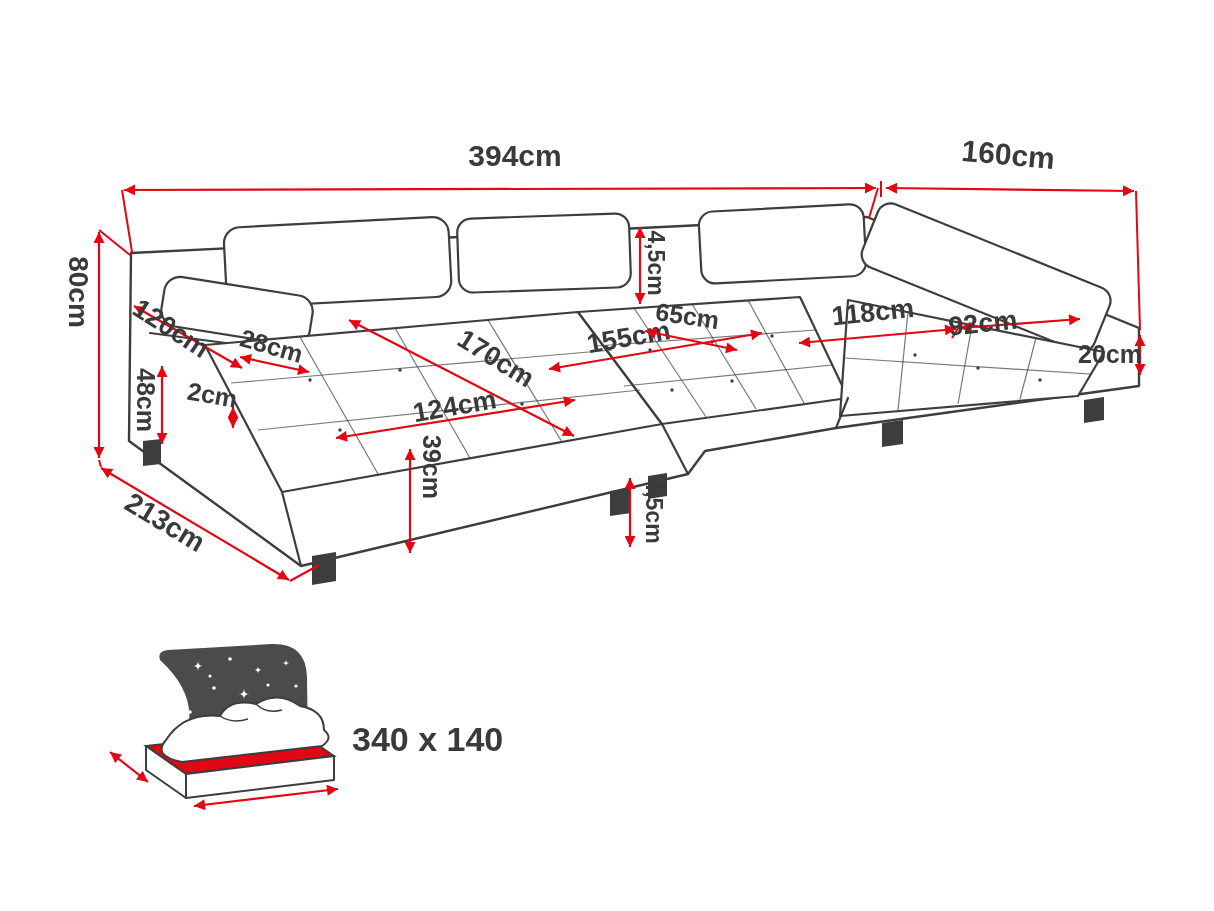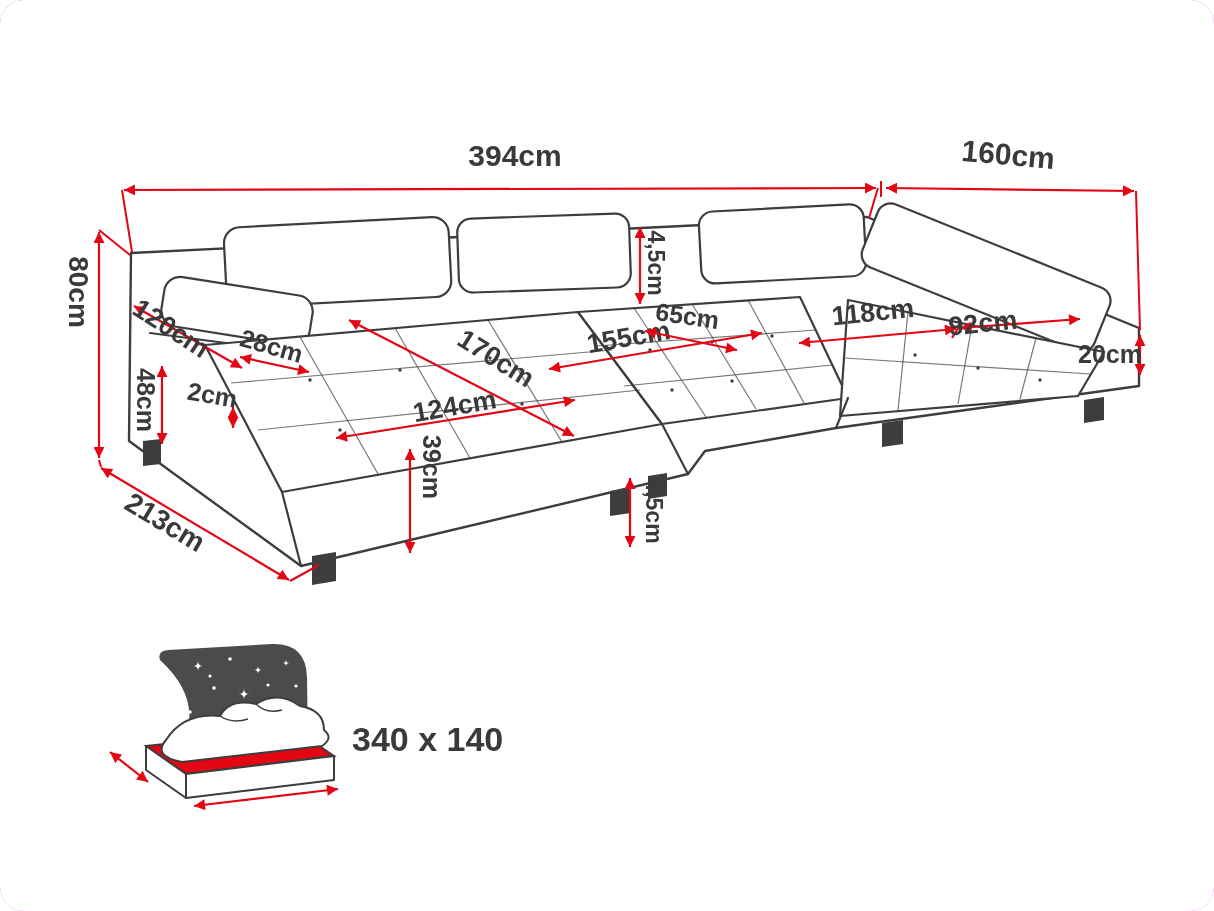--- a/index.html
+++ b/index.html
@@ -1,17 +1,17 @@
 <!DOCTYPE html>
 <html><head>
 <meta charset="utf-8">
 <style>
   html,body{margin:0;padding:0;background:#fff;}
   .canvas{position:relative;width:1214px;height:911px;background:#d946ef;overflow:hidden;
-          font-family:"Liberation Sans",sans-serif;border-radius:24px;}
+          font-family:"Liberation Sans",sans-serif;}
   svg{display:block;}
   .outline{fill:#ffffff;stroke:#3d3d3f;stroke-width:2.4;stroke-linejoin:round;}
   .ifill{fill:#ffffff;stroke:#3d3d3f;stroke-width:2.2;stroke-linejoin:round;}
   .iline{fill:none;stroke:#3d3d3f;stroke-width:2.2;stroke-linejoin:round;stroke-linecap:round;}
   .tuft{fill:none;stroke:#3d3d3f;stroke-width:1.2;opacity:.7;}
   .btn{fill:#3d3d3f;}
   .leg{fill:#3d3d3f;stroke:none;}
   .dimline{stroke:#e30613;stroke-width:2.2;fill:none;}
   .ext{stroke:#e30613;stroke-width:2;fill:none;}
   .dim{font-family:"Liberation Sans",sans-serif;font-weight:600;fill:#3a3a3a;}

